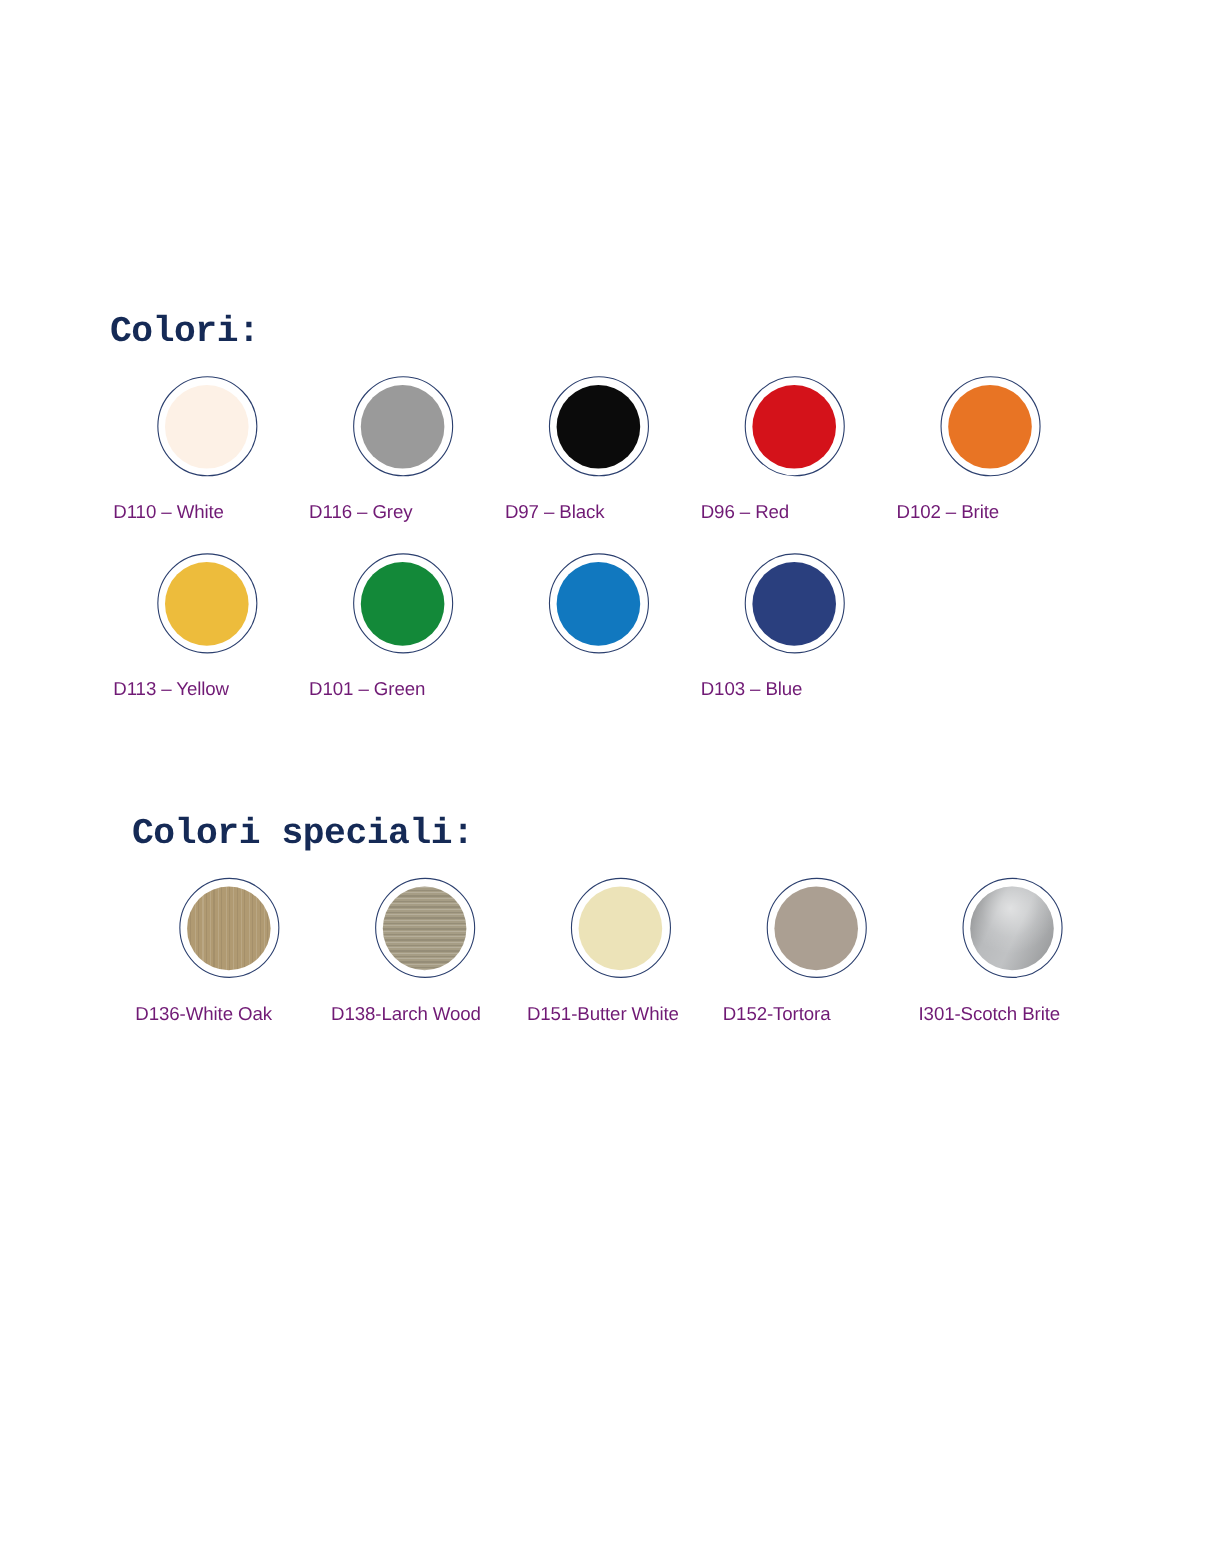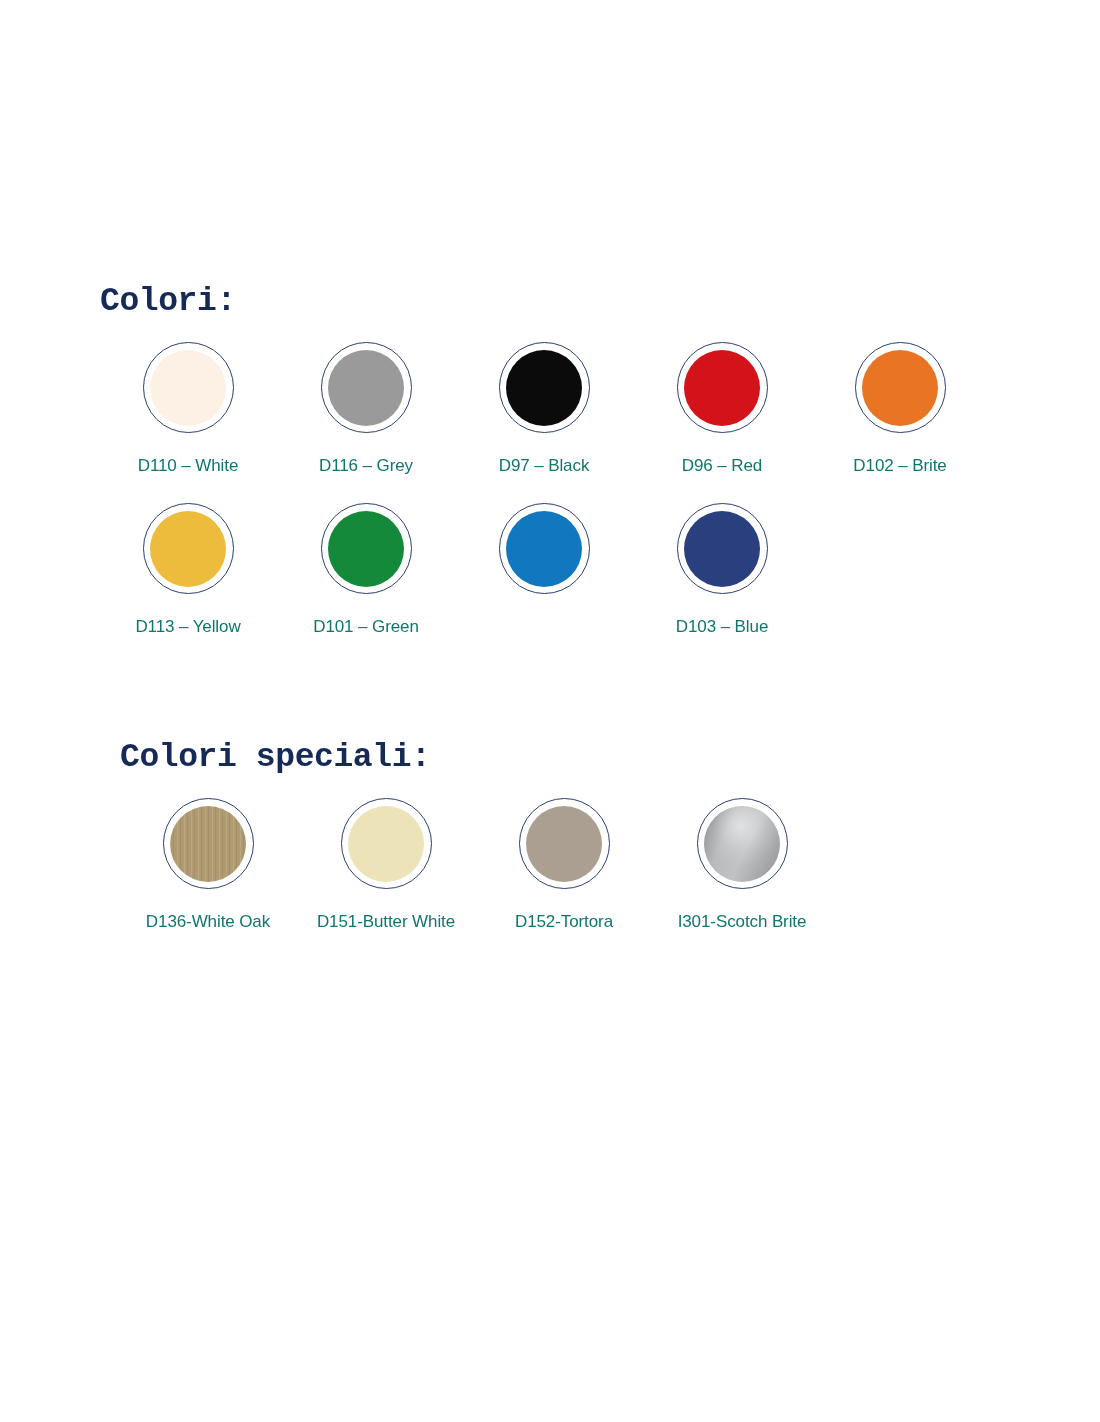--- a/index.html
+++ b/index.html
@@ -115,24 +115,23 @@
     content: "";
     position: absolute;
     inset: 0;
     background: radial-gradient(circle at 48% 26%, rgba(255,255,255,0.55) 0%, rgba(255,255,255,0.12) 38%, rgba(255,255,255,0) 60%),
                 linear-gradient(115deg, rgba(0,0,0,0.30) 0%, rgba(0,0,0,0.00) 32%, rgba(255,255,255,0.10) 55%, rgba(0,0,0,0.22) 100%);
   }
 
   .swatch-label {
     margin-top: 17px;
     width: 170px;
-    text-align: center;
     font-size: 17px;
     line-height: 31px;
-    color: #0f766e;
+    color: #701a75;
     font-family: "Liberation Sans", sans-serif;
     letter-spacing: -0.1px;
   }
 </style>
 </head>
 <body>
 
 <div class="page">
 
   <div class="section" id="section-colori">
@@ -198,20 +197,26 @@
     <h2 class="section-title">Colori speciali:</h2>
     <div class="swatch-grid" id="grid-colori-speciali">
         <div class="swatch-cell">
           <div class="swatch-ring" style="border-color: rgb(43, 63, 110);">
             <div class="swatch-disc grain-v" style="background: rgb(176, 154, 114);"></div>
           </div>
           <div class="swatch-label">D136-White Oak</div>
         </div>
         <div class="swatch-cell">
           <div class="swatch-ring" style="border-color: rgb(43, 63, 110);">
+            <div class="swatch-disc grain-h" style="background: rgb(166, 157, 133);"></div>
+          </div>
+          <div class="swatch-label">D138-Larch Wood</div>
+        </div>
+        <div class="swatch-cell">
+          <div class="swatch-ring" style="border-color: rgb(43, 63, 110);">
             <div class="swatch-disc " style="background: rgb(236, 227, 184);"></div>
           </div>
           <div class="swatch-label">D151-Butter White</div>
         </div>
         <div class="swatch-cell">
           <div class="swatch-ring" style="border-color: rgb(43, 63, 110);">
             <div class="swatch-disc " style="background: rgb(171, 159, 146);"></div>
           </div>
           <div class="swatch-label">D152-Tortora</div>
         </div>

